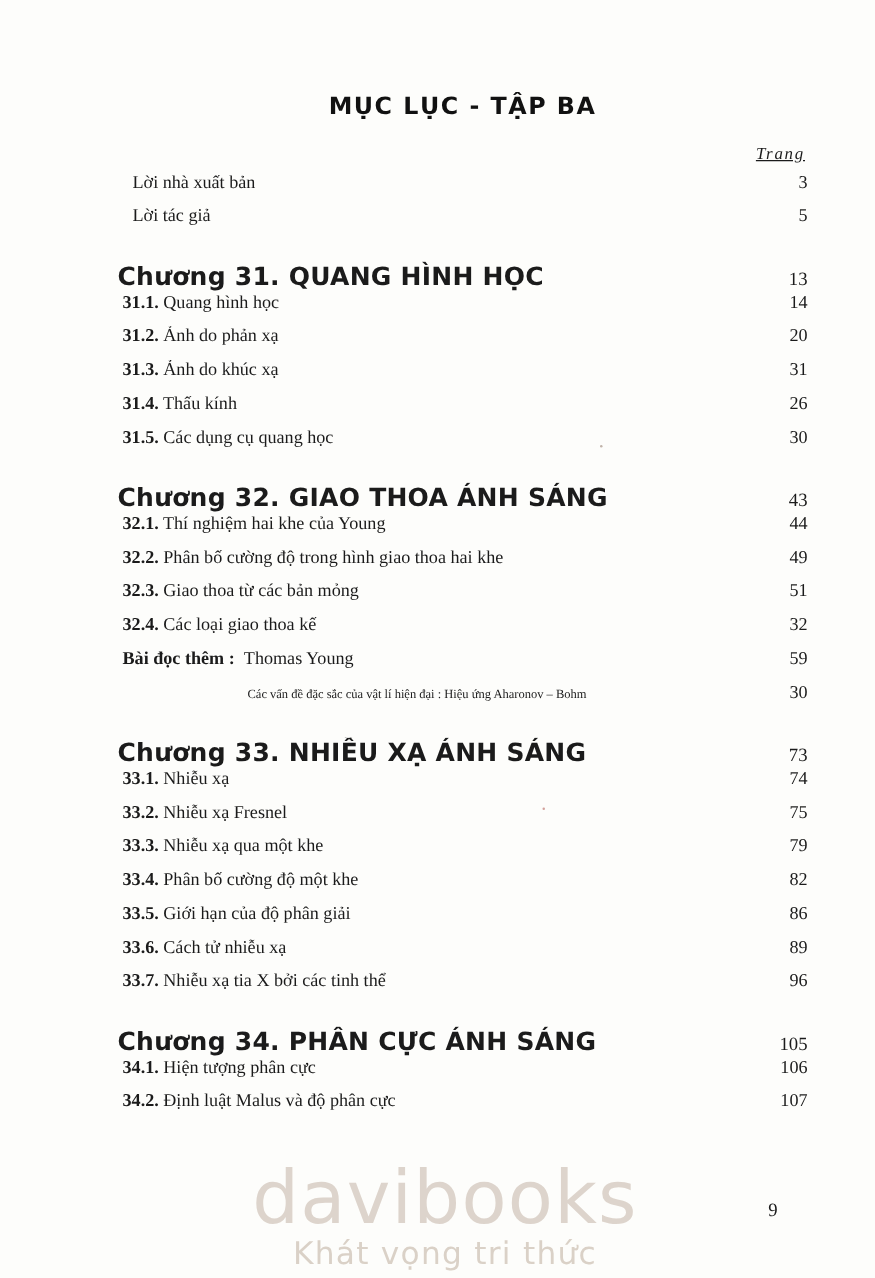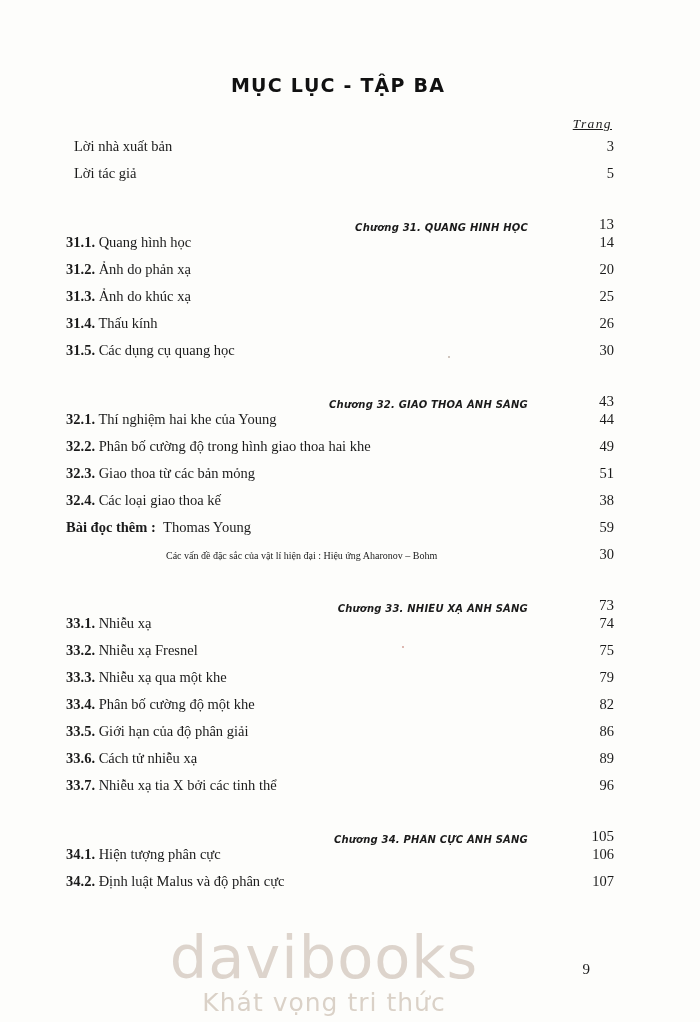--- a/index.html
+++ b/index.html
@@ -14,20 +14,21 @@
     color: #1b1b1b;
     position: relative;
     overflow: hidden;
   }
   .page {
     position: relative;
     width: 652px;
     height: 1022px;
     box-sizing: border-box;
     padding: 56px 38px 0 62px;
+    margin-left: 32px;
   }
   .doc-title {
     text-align: center;
     font-family: "DejaVu Sans", sans-serif;
     font-weight: bold;
     font-size: 19px;
     letter-spacing: 1.2px;
     margin: 18px 0 0 0;
     color: #111;
   }
@@ -70,28 +71,27 @@
     padding-left: 12px;
   }
   .front .page-num { font-size: 14.5px; }
 
   
   .chapter {
     min-height: 42px;
     align-items: flex-end;
   }
   .chapter .label {
-    text-align: right;
-    font-family: "DejaVu Sans", sans-serif;
-    font-weight: bold;
-    font-size: 10px;
+    text-align: left;
+    font-family: "DejaVu Sans", sans-serif;
+    font-weight: bold;
+    font-size: 20px;
     letter-spacing: 0.2px;
     padding-right: 44px;
     padding-bottom: 1px;
-    font-style: italic;
   }
   .chapter .page-num {
     font-size: 15px;
     font-family: "Liberation Serif", serif;
     padding-bottom: 1px;
   }
 
   
   .section .label {
     font-size: 14.5px;
@@ -186,21 +186,21 @@
     <div class="row section">
       <span class="label"><span class="num">31.1.</span> <span>Quang hình học</span></span>
       <span class="page-num">14</span>
     </div>
     <div class="row section">
       <span class="label"><span class="num">31.2.</span> <span>Ảnh do phản xạ</span></span>
       <span class="page-num">20</span>
     </div>
     <div class="row section">
       <span class="label"><span class="num">31.3.</span> <span>Ảnh do khúc xạ</span></span>
-      <span class="page-num">25</span>
+      <span class="page-num">31</span>
     </div>
     <div class="row section">
       <span class="label"><span class="num">31.4.</span> <span>Thấu kính</span></span>
       <span class="page-num">26</span>
     </div>
     <div class="row section">
       <span class="label"><span class="num">31.5.</span> <span>Các dụng cụ quang học</span></span>
       <span class="page-num">30</span>
     </div>
 
@@ -215,21 +215,21 @@
     <div class="row section">
       <span class="label"><span class="num">32.2.</span> <span>Phân bố cường độ trong hình giao thoa hai khe</span></span>
       <span class="page-num">49</span>
     </div>
     <div class="row section">
       <span class="label"><span class="num">32.3.</span> <span>Giao thoa từ các bản mỏng</span></span>
       <span class="page-num">51</span>
     </div>
     <div class="row section">
       <span class="label"><span class="num">32.4.</span> <span>Các loại giao thoa kế</span></span>
-      <span class="page-num">38</span>
+      <span class="page-num">32</span>
     </div>
     <div class="row extra">
       <span class="label"><span class="strong">Bài đọc thêm :</span>&nbsp;&nbsp;<span>Thomas Young</span></span>
       <span class="page-num">59</span>
     </div>
     <div class="row extra extra-indent">
       <span class="label"><span>Các vấn đề đặc sắc của vật lí hiện đại : Hiệu ứng Aharonov – Bohm</span></span>
       <span class="page-num">30</span>
     </div>
 

